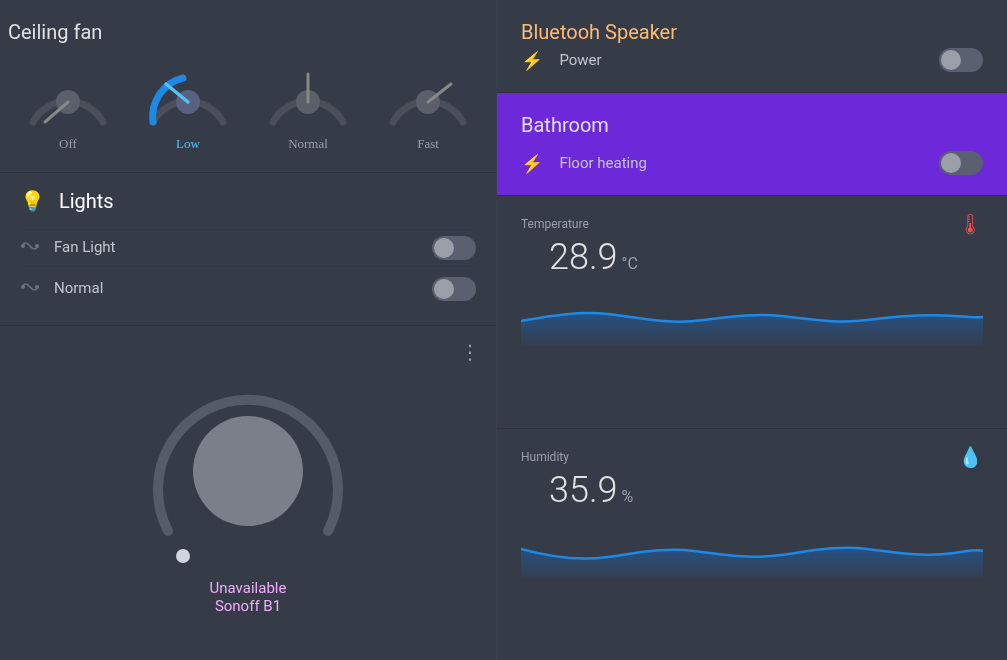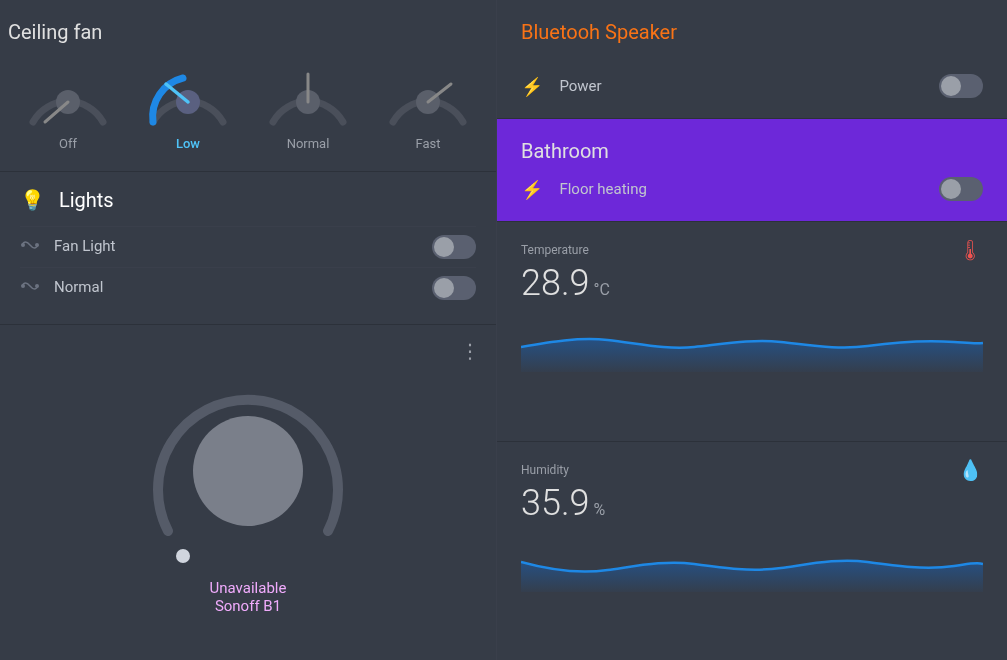--- a/index.html
+++ b/index.html
@@ -38,20 +38,21 @@
       display: flex;
       justify-content: space-around;
       align-items: flex-end;
       padding-bottom: 4px;
     }
     .fan-speed {
       display: flex;
       flex-direction: column;
       align-items: center;
       gap: 6px;
+      font-family: Liberation Serif, serif;
     }
     .fan-speed-label {
       font-size: 13px;
       color: #9a9fa8;
     }
     .fan-speed-label.active {
       color: #4fc3f7;
       font-weight: 500;
     }
 
@@ -196,22 +197,22 @@
 
     
     .bt-card {
       background: #363c47;
       padding: 20px 24px;
       border-bottom: 1px solid #2c313a;
     }
     .bt-card h2 {
       font-size: 20px;
       font-weight: 400;
-      color: #f97316;
-      margin-bottom: 30px;
+      color: #fdba74;
+      margin-bottom: 4px;
     }
     .device-row {
       display: flex;
       align-items: center;
       justify-content: space-between;
     }
     .device-row-left {
       display: flex;
       align-items: center;
       gap: 16px;
@@ -258,20 +259,21 @@
     .sensor-icon {
       font-size: 20px;
     }
     .temp-icon { color: #ef5350; }
     .humidity-icon { color: #4fc3f7; }
     .sensor-value {
       font-size: 36px;
       font-weight: 300;
       color: #e0e0e0;
       margin-top: 4px;
+      margin-left: 28px;
     }
     .sensor-unit {
       font-size: 16px;
       color: #9a9fa8;
     }
     .sensor-chart {
       width: 100%;
       height: 60px;
       margin-top: 8px;
     }

